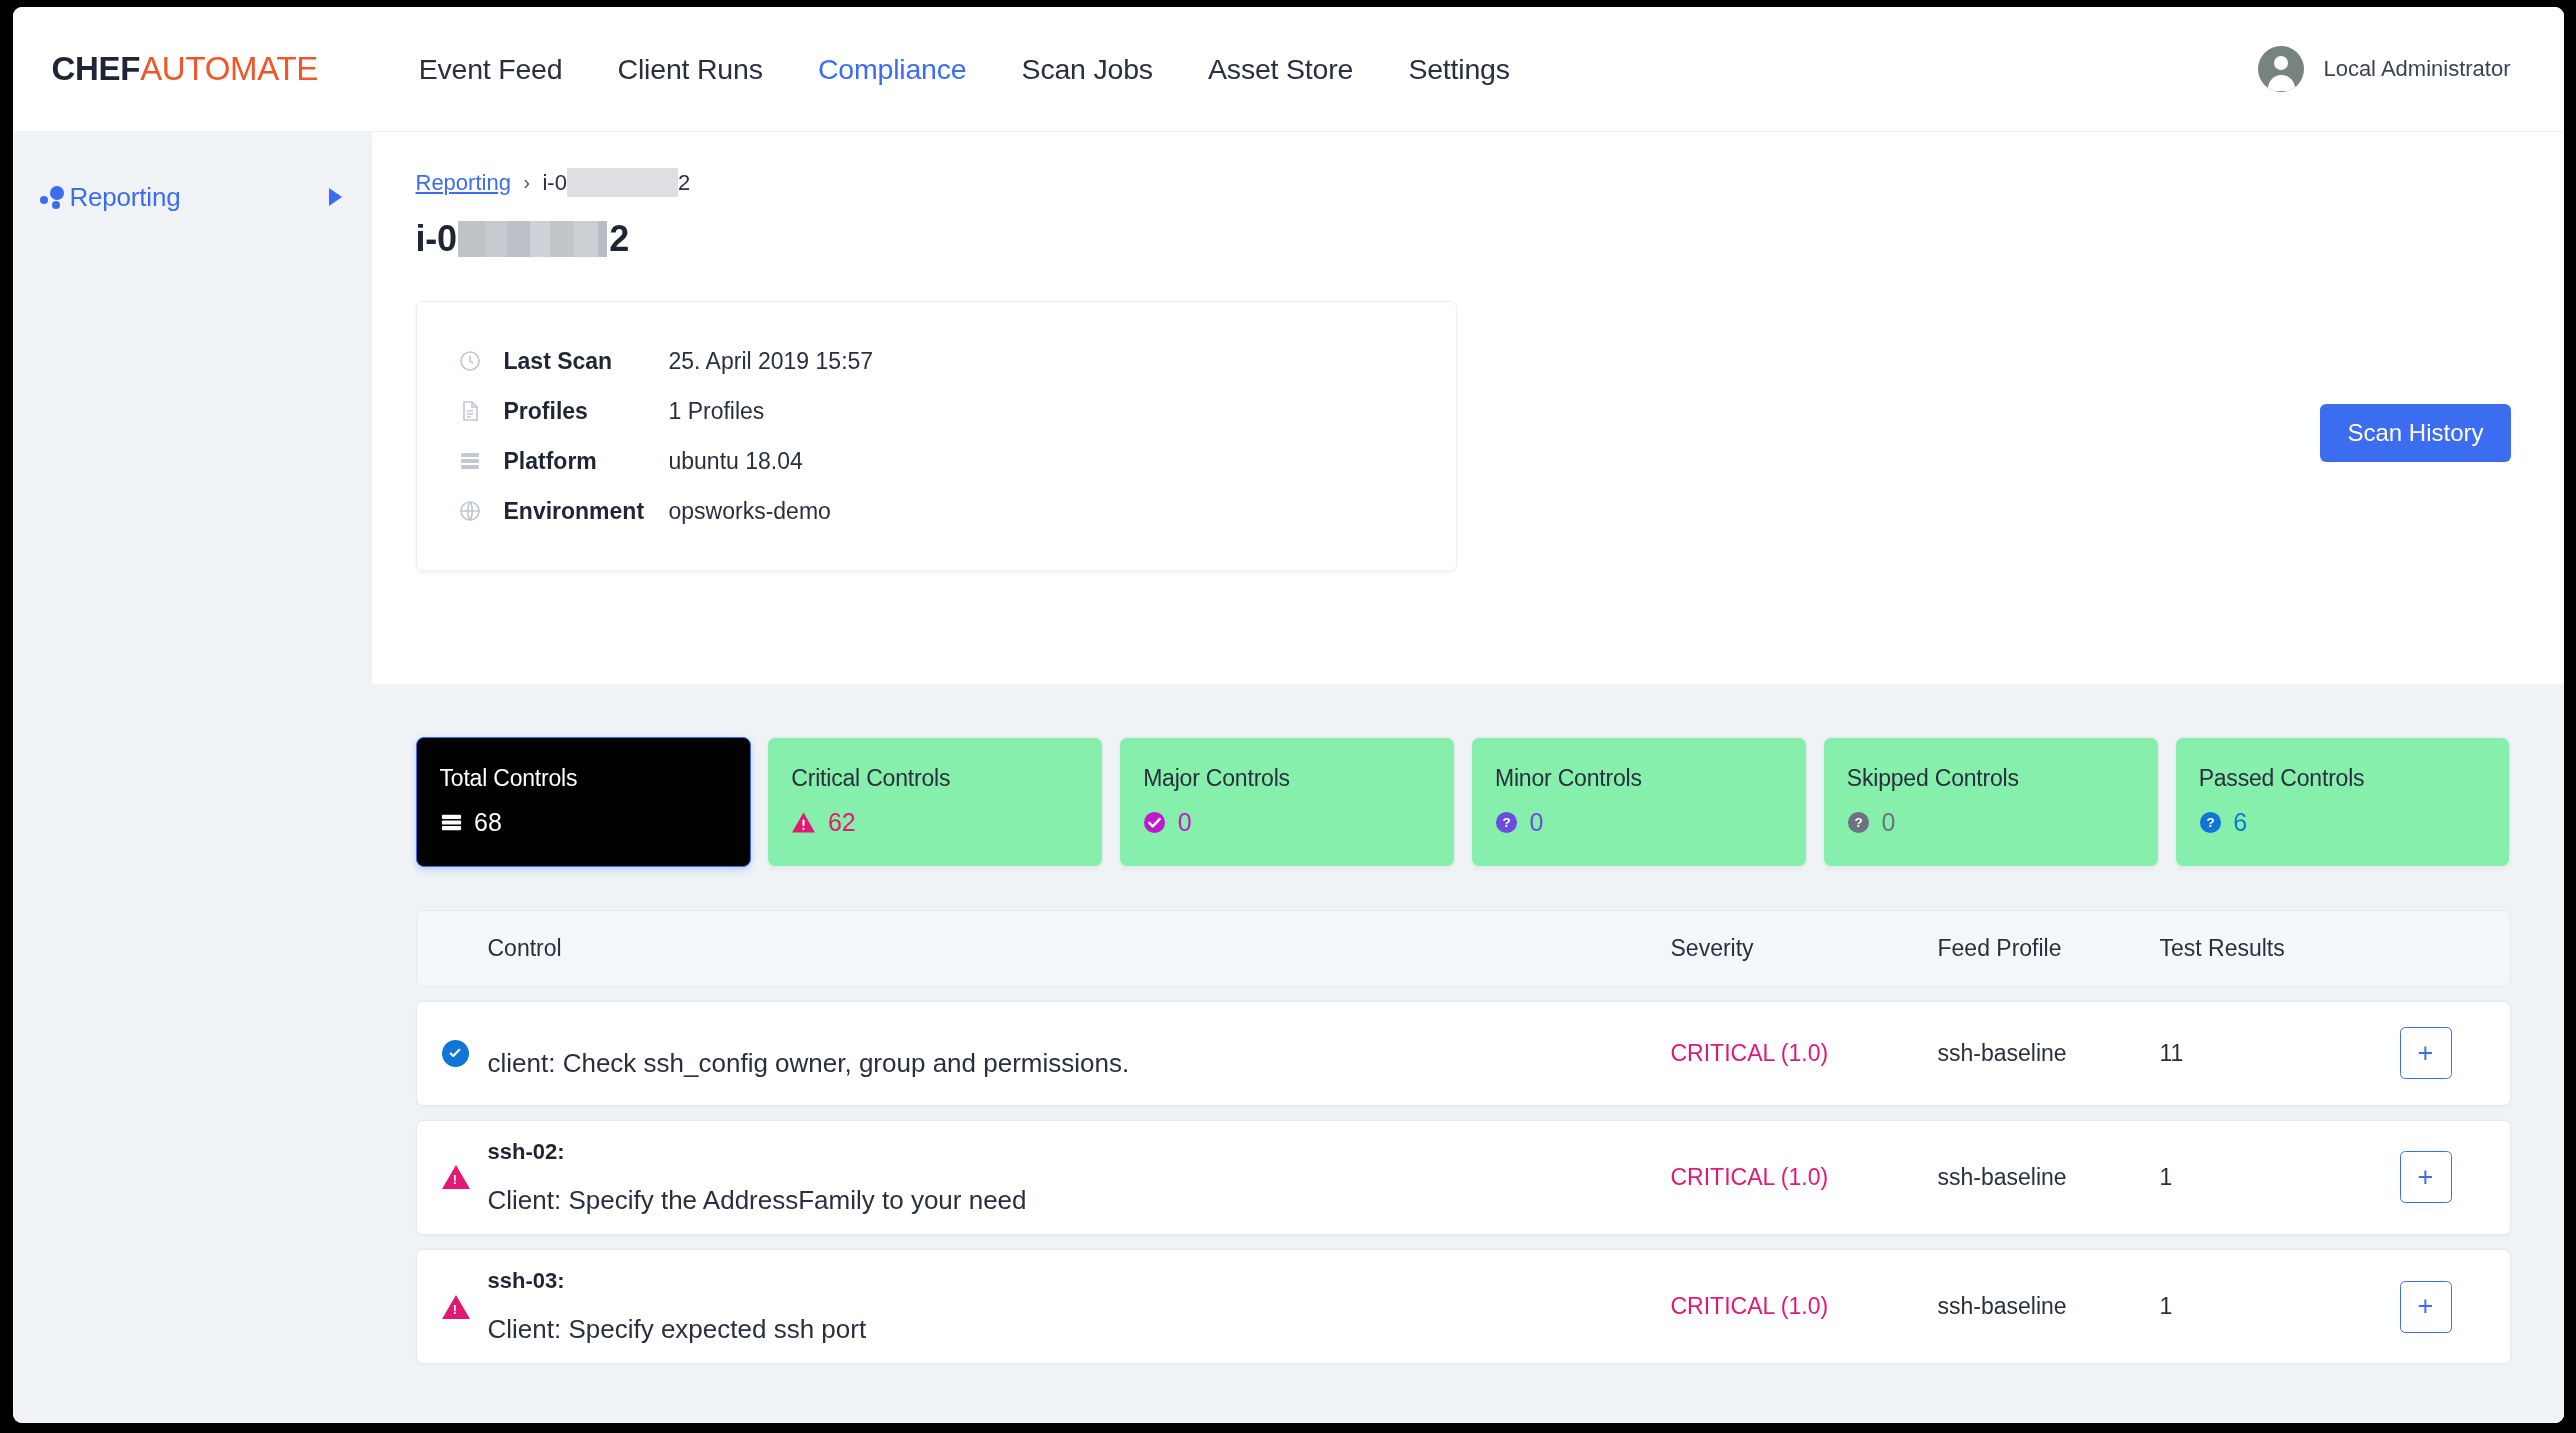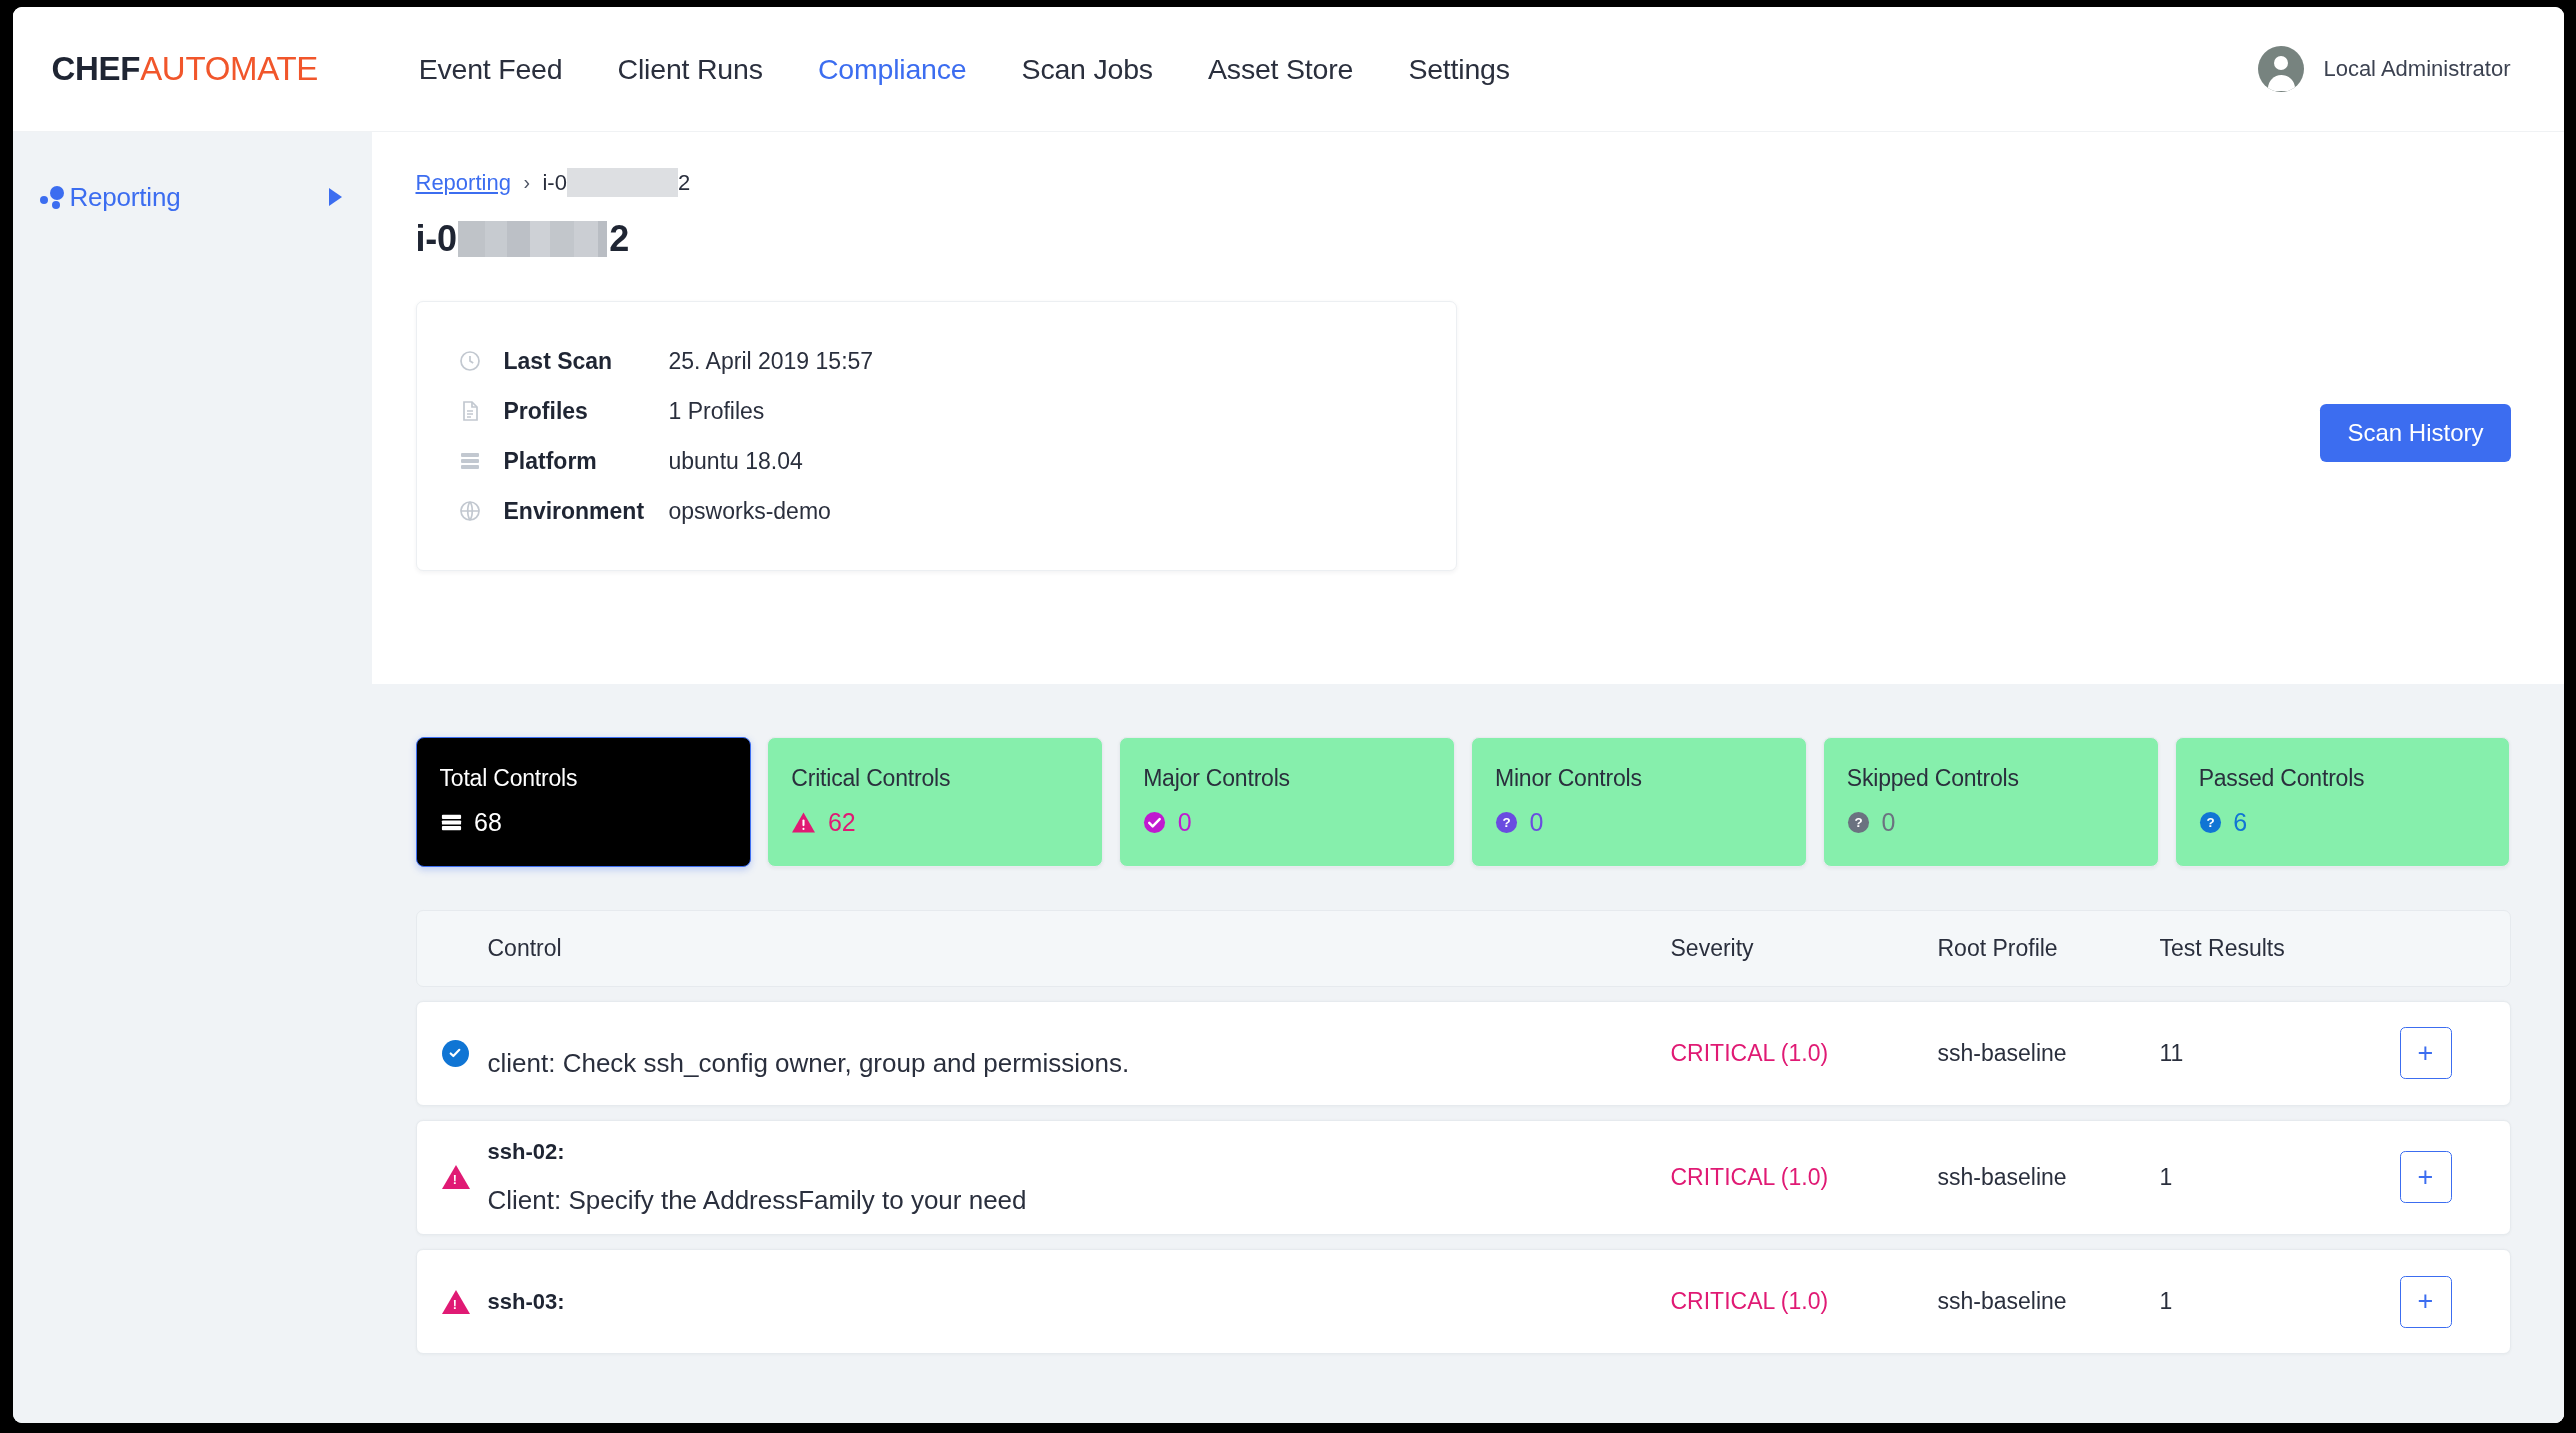--- a/index.html
+++ b/index.html
@@ -444,21 +444,21 @@
           </div>
 
         </div>
 
         <div class="table">
 
           <div class="thead">
             <div class="row-status"></div>
             <div class="col-control">Control</div>
             <div class="col-sev">Severity</div>
-            <div class="col-prof">Root Profile</div>
+            <div class="col-prof">Feed Profile</div>
             <div class="col-test">Test Results</div>
             <div class="col-act"></div>
           </div>
 
           <div class="trow">
             <div class="row-status">
               <span class="check-circle">
                 <svg width="16" height="16" viewBox="0 0 24 24">
                   <path d="M5.5 12.6l4 4 9-9.4" fill="none" stroke="#fff" stroke-width="3.2" stroke-linecap="round" stroke-linejoin="round"></path>
                 </svg>
@@ -490,20 +490,21 @@
               <button class="expand-btn">+</button>
             </div>
           </div>
 
           <div class="trow">
             <div class="row-status">
               <span class="warn-tri"></span>
             </div>
             <div class="col-control">
               <div class="ctrl-name">ssh-03:</div>
+              <div class="ctrl-desc">Client: Specify expected ssh port</div>
             </div>
             <div class="col-sev sev-text">CRITICAL (1.0)</div>
             <div class="col-prof prof-text">ssh-baseline</div>
             <div class="col-test test-text">1</div>
             <div class="col-act">
               <button class="expand-btn">+</button>
             </div>
           </div>
 
         </div>

